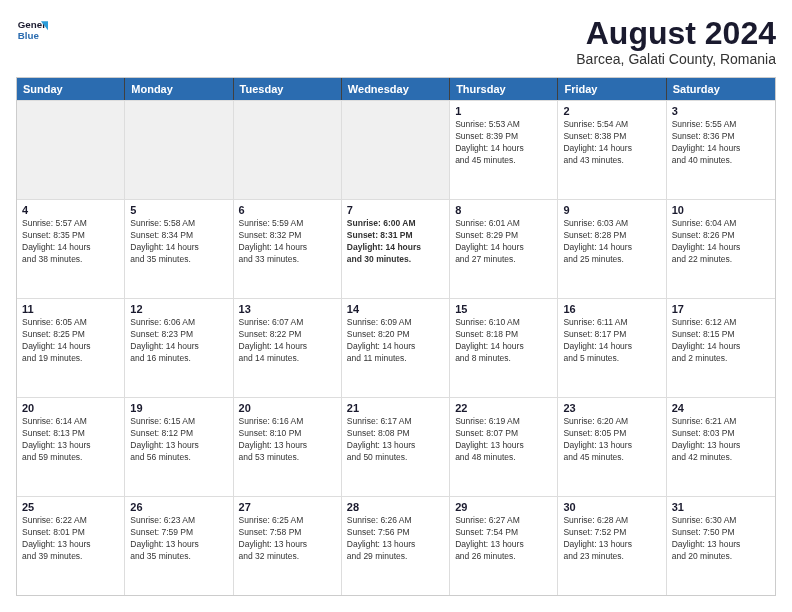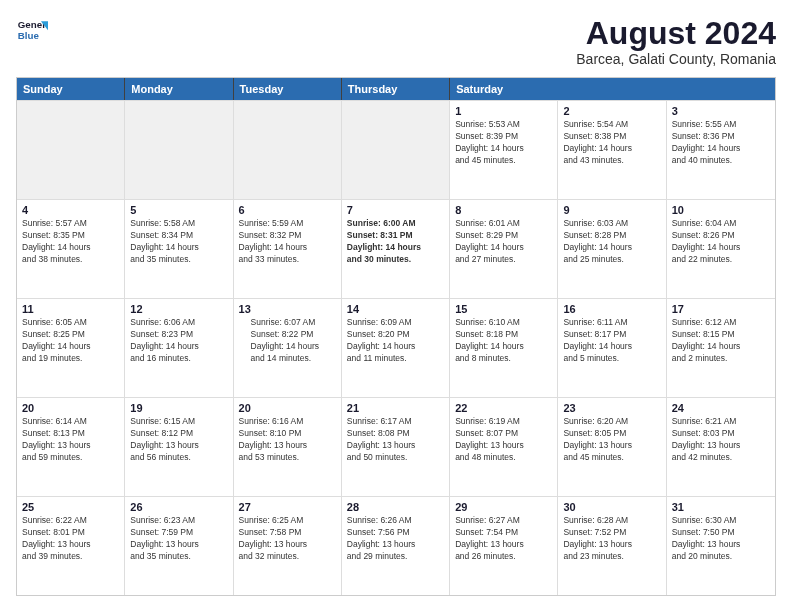--- a/index.html
+++ b/index.html
@@ -119,21 +119,23 @@
       <div class="main-title">August 2024</div>
       <div class="subtitle">Barcea, Galati County, Romania</div>
     </div>
   </div>
 
   <div class="calendar">
     <div class="cal-header-row">
     <div class="cal-header-cell">Sunday</div>
         <div class="cal-header-cell">Monday</div>
         <div class="cal-header-cell">Tuesday</div>
+        <div class="cal-header-cell">Wednesday</div>
         <div class="cal-header-cell">Thursday</div>
+        <div class="cal-header-cell">Friday</div>
         <div class="cal-header-cell">Saturday</div>
       </div>
     <div class="cal-body">
     <div class="cal-row">
           <div class="cal-cell shaded empty"></div>
           <div class="cal-cell shaded empty"></div>
           <div class="cal-cell shaded empty"></div>
           <div class="cal-cell shaded empty"></div>
           <div class="cal-cell">
             <div class="day-num">1</div>
@@ -218,21 +220,21 @@
           </div>
           <div class="cal-cell">
             <div class="day-num">12</div>
             <div class="day-info" style="white-space: pre-line;">Sunrise: 6:06 AM
 Sunset: 8:23 PM
 Daylight: 14 hours
 and 16 minutes.</div>
           </div>
           <div class="cal-cell">
             <div class="day-num">13</div>
-            <div class="day-info" style="white-space: pre-line; margin-left: 12px;">Sunrise: 6:07 AM
+            <div class="day-info" style="white-space: pre-line;">Sunrise: 6:07 AM
 Sunset: 8:22 PM
 Daylight: 14 hours
 and 14 minutes.</div>
           </div>
           <div class="cal-cell">
             <div class="day-num">14</div>
             <div class="day-info" style="white-space: pre-line;">Sunrise: 6:09 AM
 Sunset: 8:20 PM
 Daylight: 14 hours
 and 11 minutes.</div>

